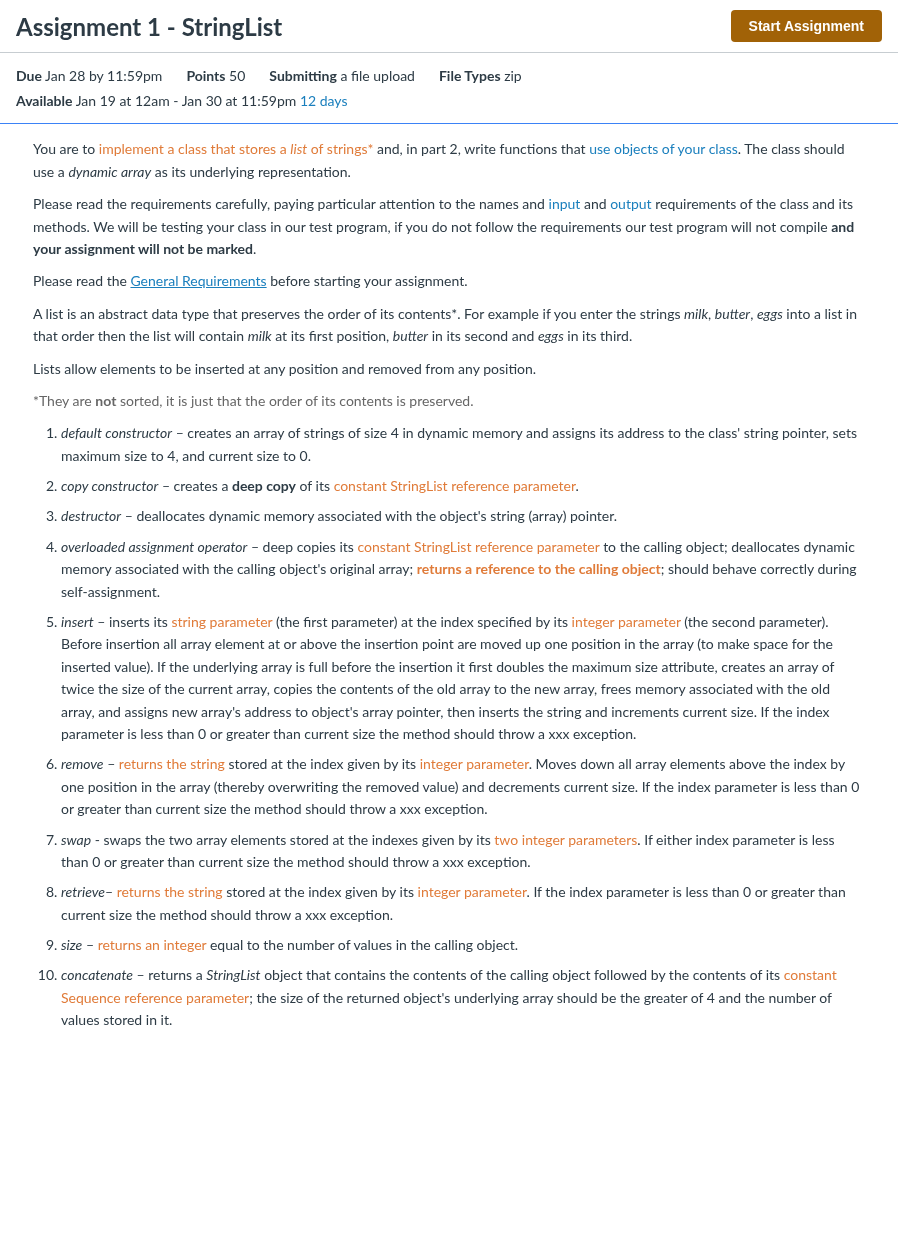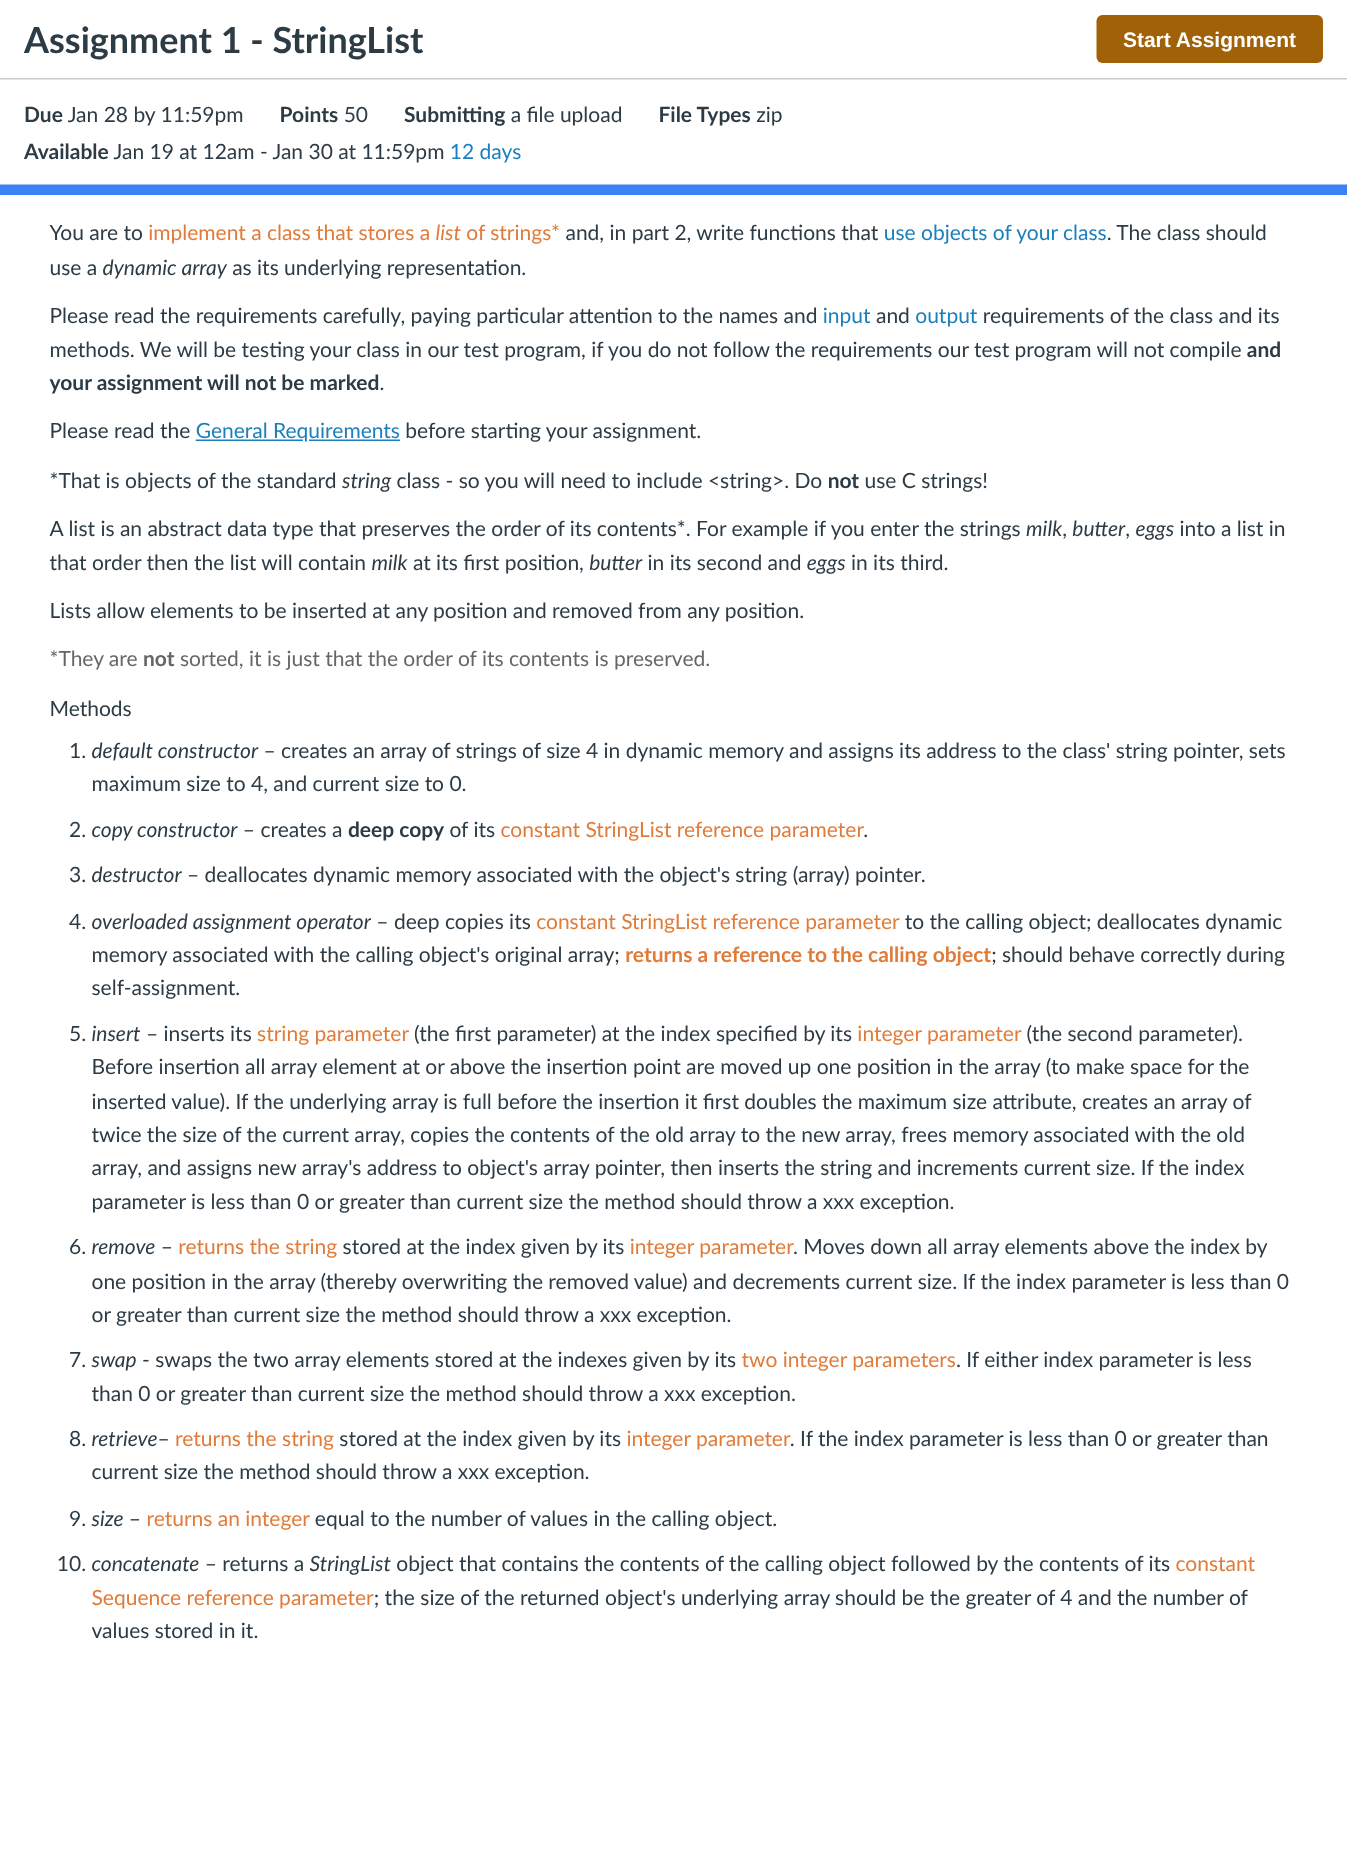--- a/index.html
+++ b/index.html
@@ -27,21 +27,21 @@
       color: #fff;
       border: none;
       border-radius: 4px;
       padding: 8px 18px;
       font-size: 14px;
       font-weight: bold;
       cursor: pointer;
     }
     .meta-section {
       padding: 10px 16px;
-      border-bottom: 7px solid #3b82f6;
+      border-bottom: 1px solid #3b82f6;
       line-height: 1.8;
     }
     .meta-row {
       display: flex;
       flex-wrap: wrap;
       gap: 4px 24px;
     }
     .meta-label {
       font-weight: bold;
     }
@@ -107,37 +107,33 @@
   </p>
 
   <p>
     Please read the requirements carefully, paying particular attention to the names and <span class="blue">input</span> and <span class="blue">output</span> requirements of the class and its methods. We will be testing your class in our test program, if you do not follow the requirements our test program will not compile <strong>and your assignment will not be marked</strong>.
   </p>
 
   <p>
     Please read the <a class="link-style"><span>General Requirements</span></a> before starting your assignment.
   </p>
 
-  <p>
-    *That is objects of the standard <em>string</em> class - so you will need to include &lt;string&gt;. Do <strong>not</strong> use C strings!
-  </p>
 
 
   <p>
     A list is an abstract data type that preserves the order of its contents*. For example if you enter the strings <em>milk</em>, <em>butter</em>, <em>eggs</em> into a list in that order then the list will contain <em>milk</em> at its first position, <em>butter</em> in its second and <em>eggs</em> in its third.
   </p>
 
   <p>Lists allow elements to be inserted at any position and removed from any position.</p>
 
   <p style="color:#666;">
     *They are <strong style="color:#666;">not</strong> sorted, it is just that the order of its contents is preserved.
   </p>
 
 
-  <p class="methods-label">Methods</p>
 
   <ol>
     <li>
       <em>default constructor</em> – creates an array of strings of size 4 in dynamic memory and assigns its address to the class' string pointer, sets maximum size to 4, and current size to 0.
     </li>
     <li>
       <em>copy constructor</em> – creates a <strong>deep copy</strong> of its <span class="orange-text">constant StringList reference parameter</span>.
     </li>
     <li>
       <em>destructor</em> – deallocates dynamic memory associated with the object's string (array) pointer.

